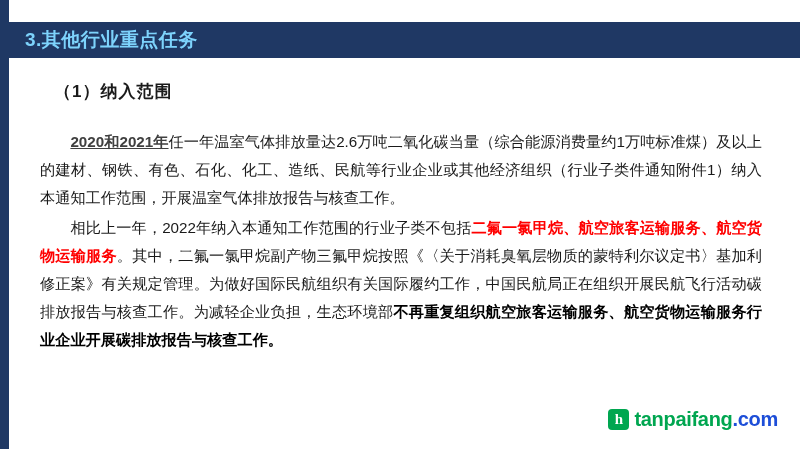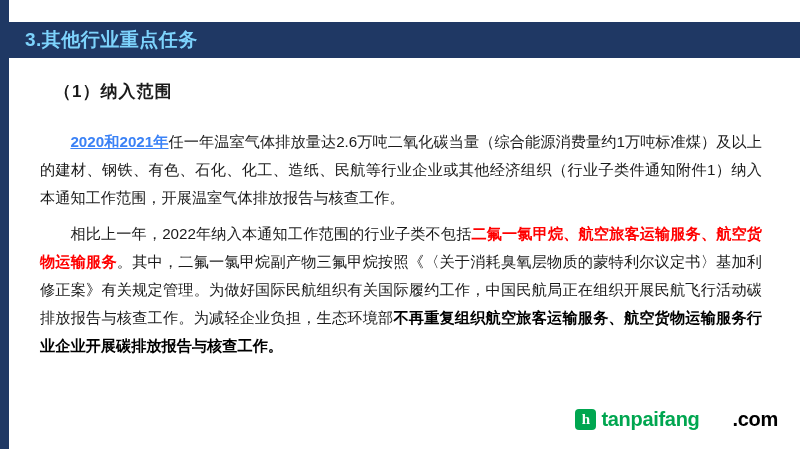--- a/index.html
+++ b/index.html
@@ -69,24 +69,24 @@
     line-height: 28px;
     color: #1a1a1a;
     text-align: justify;
     text-justify: inter-ideograph;
   }
   .para {
     margin: 0;
     text-indent: 2em;
   }
   .para + .para {
-    margin-top: 8px;
+    margin-top: 2px;
   }
   .red-underline {
-    color: #3b82f6;
+    color: #404040;
     text-decoration: underline;
     font-weight: bold;
   }
   .red-bold {
     color: #ff0000;
     font-weight: bold;
   }
   .black-bold {
     font-weight: bold;
     color: #000000;
@@ -122,22 +122,21 @@
     font-family: "Liberation Serif", serif;
   }
   .logo-text {
     font-size: 20px;
     font-weight: bold;
     color: #00a650;
     letter-spacing: -0.3px;
     font-family: "Liberation Sans", sans-serif;
   }
   .logo-text .dotcom {
-    color: #000000;
-    padding-left: 33px;
+    color: #1d4ed8;
   }
 </style>
 </head>
 <body>
 
 <div class="slide">
 
   <div class="left-bar"></div>
 
   <div class="title-band">

